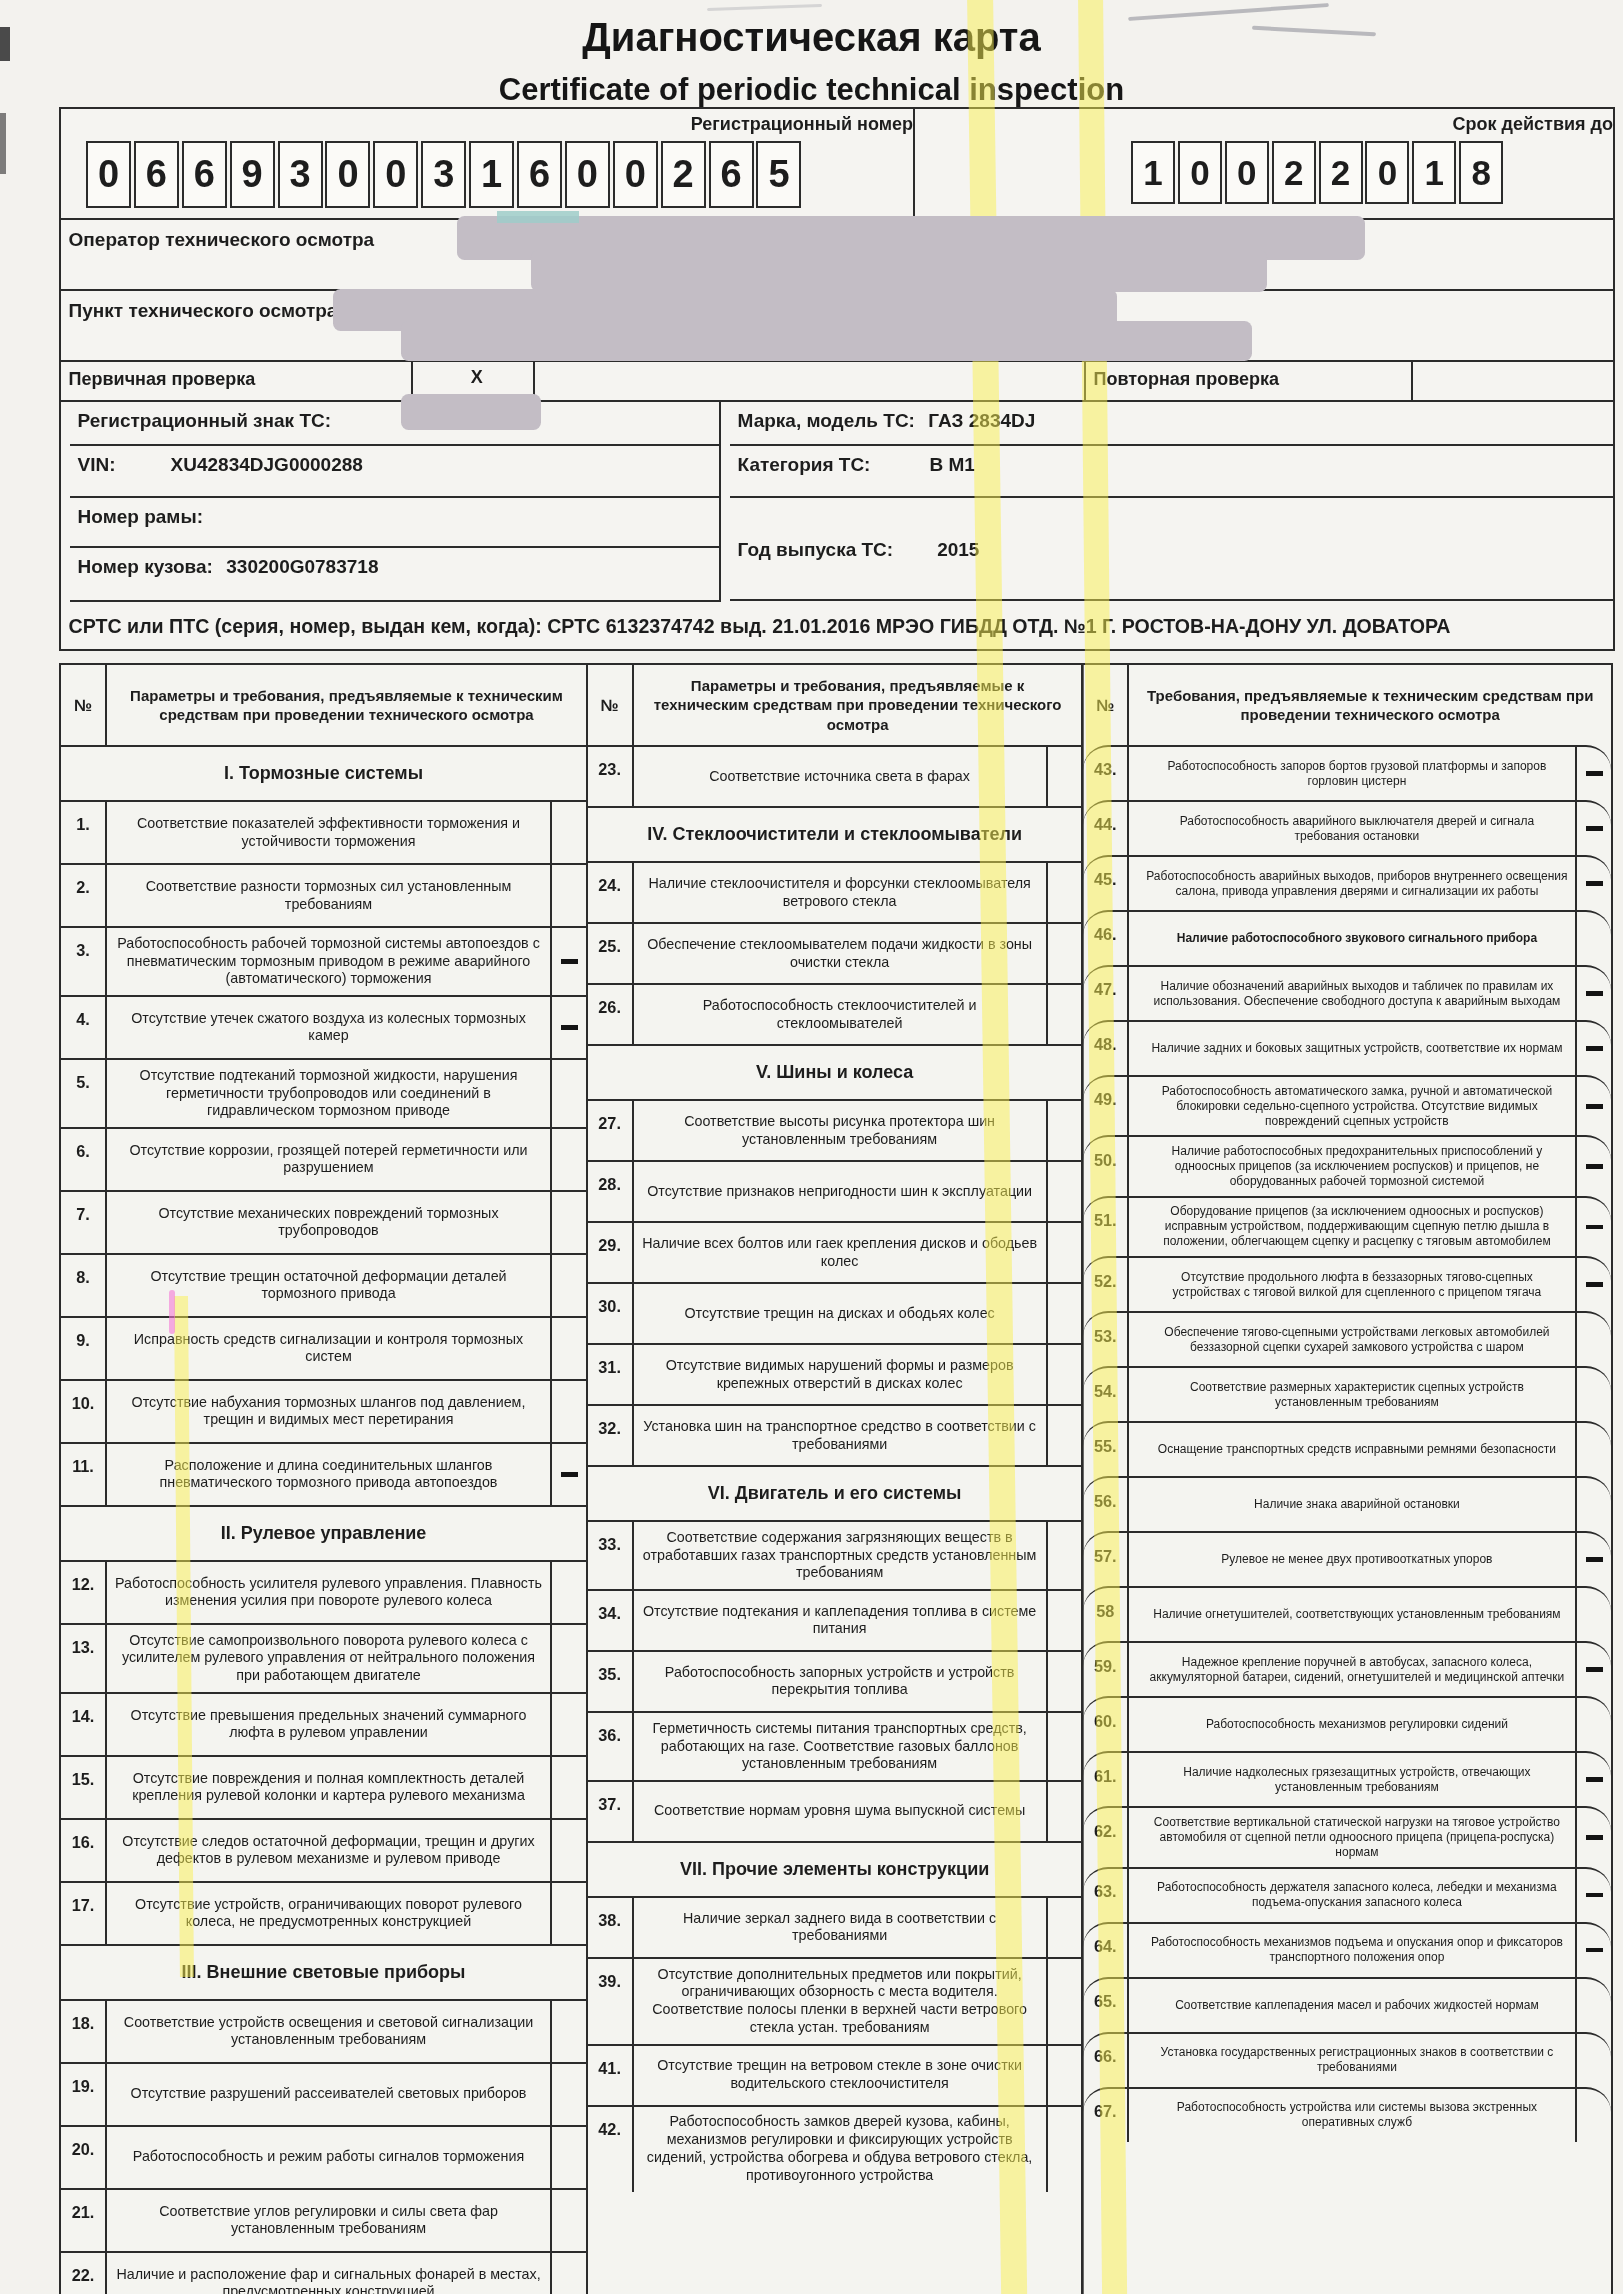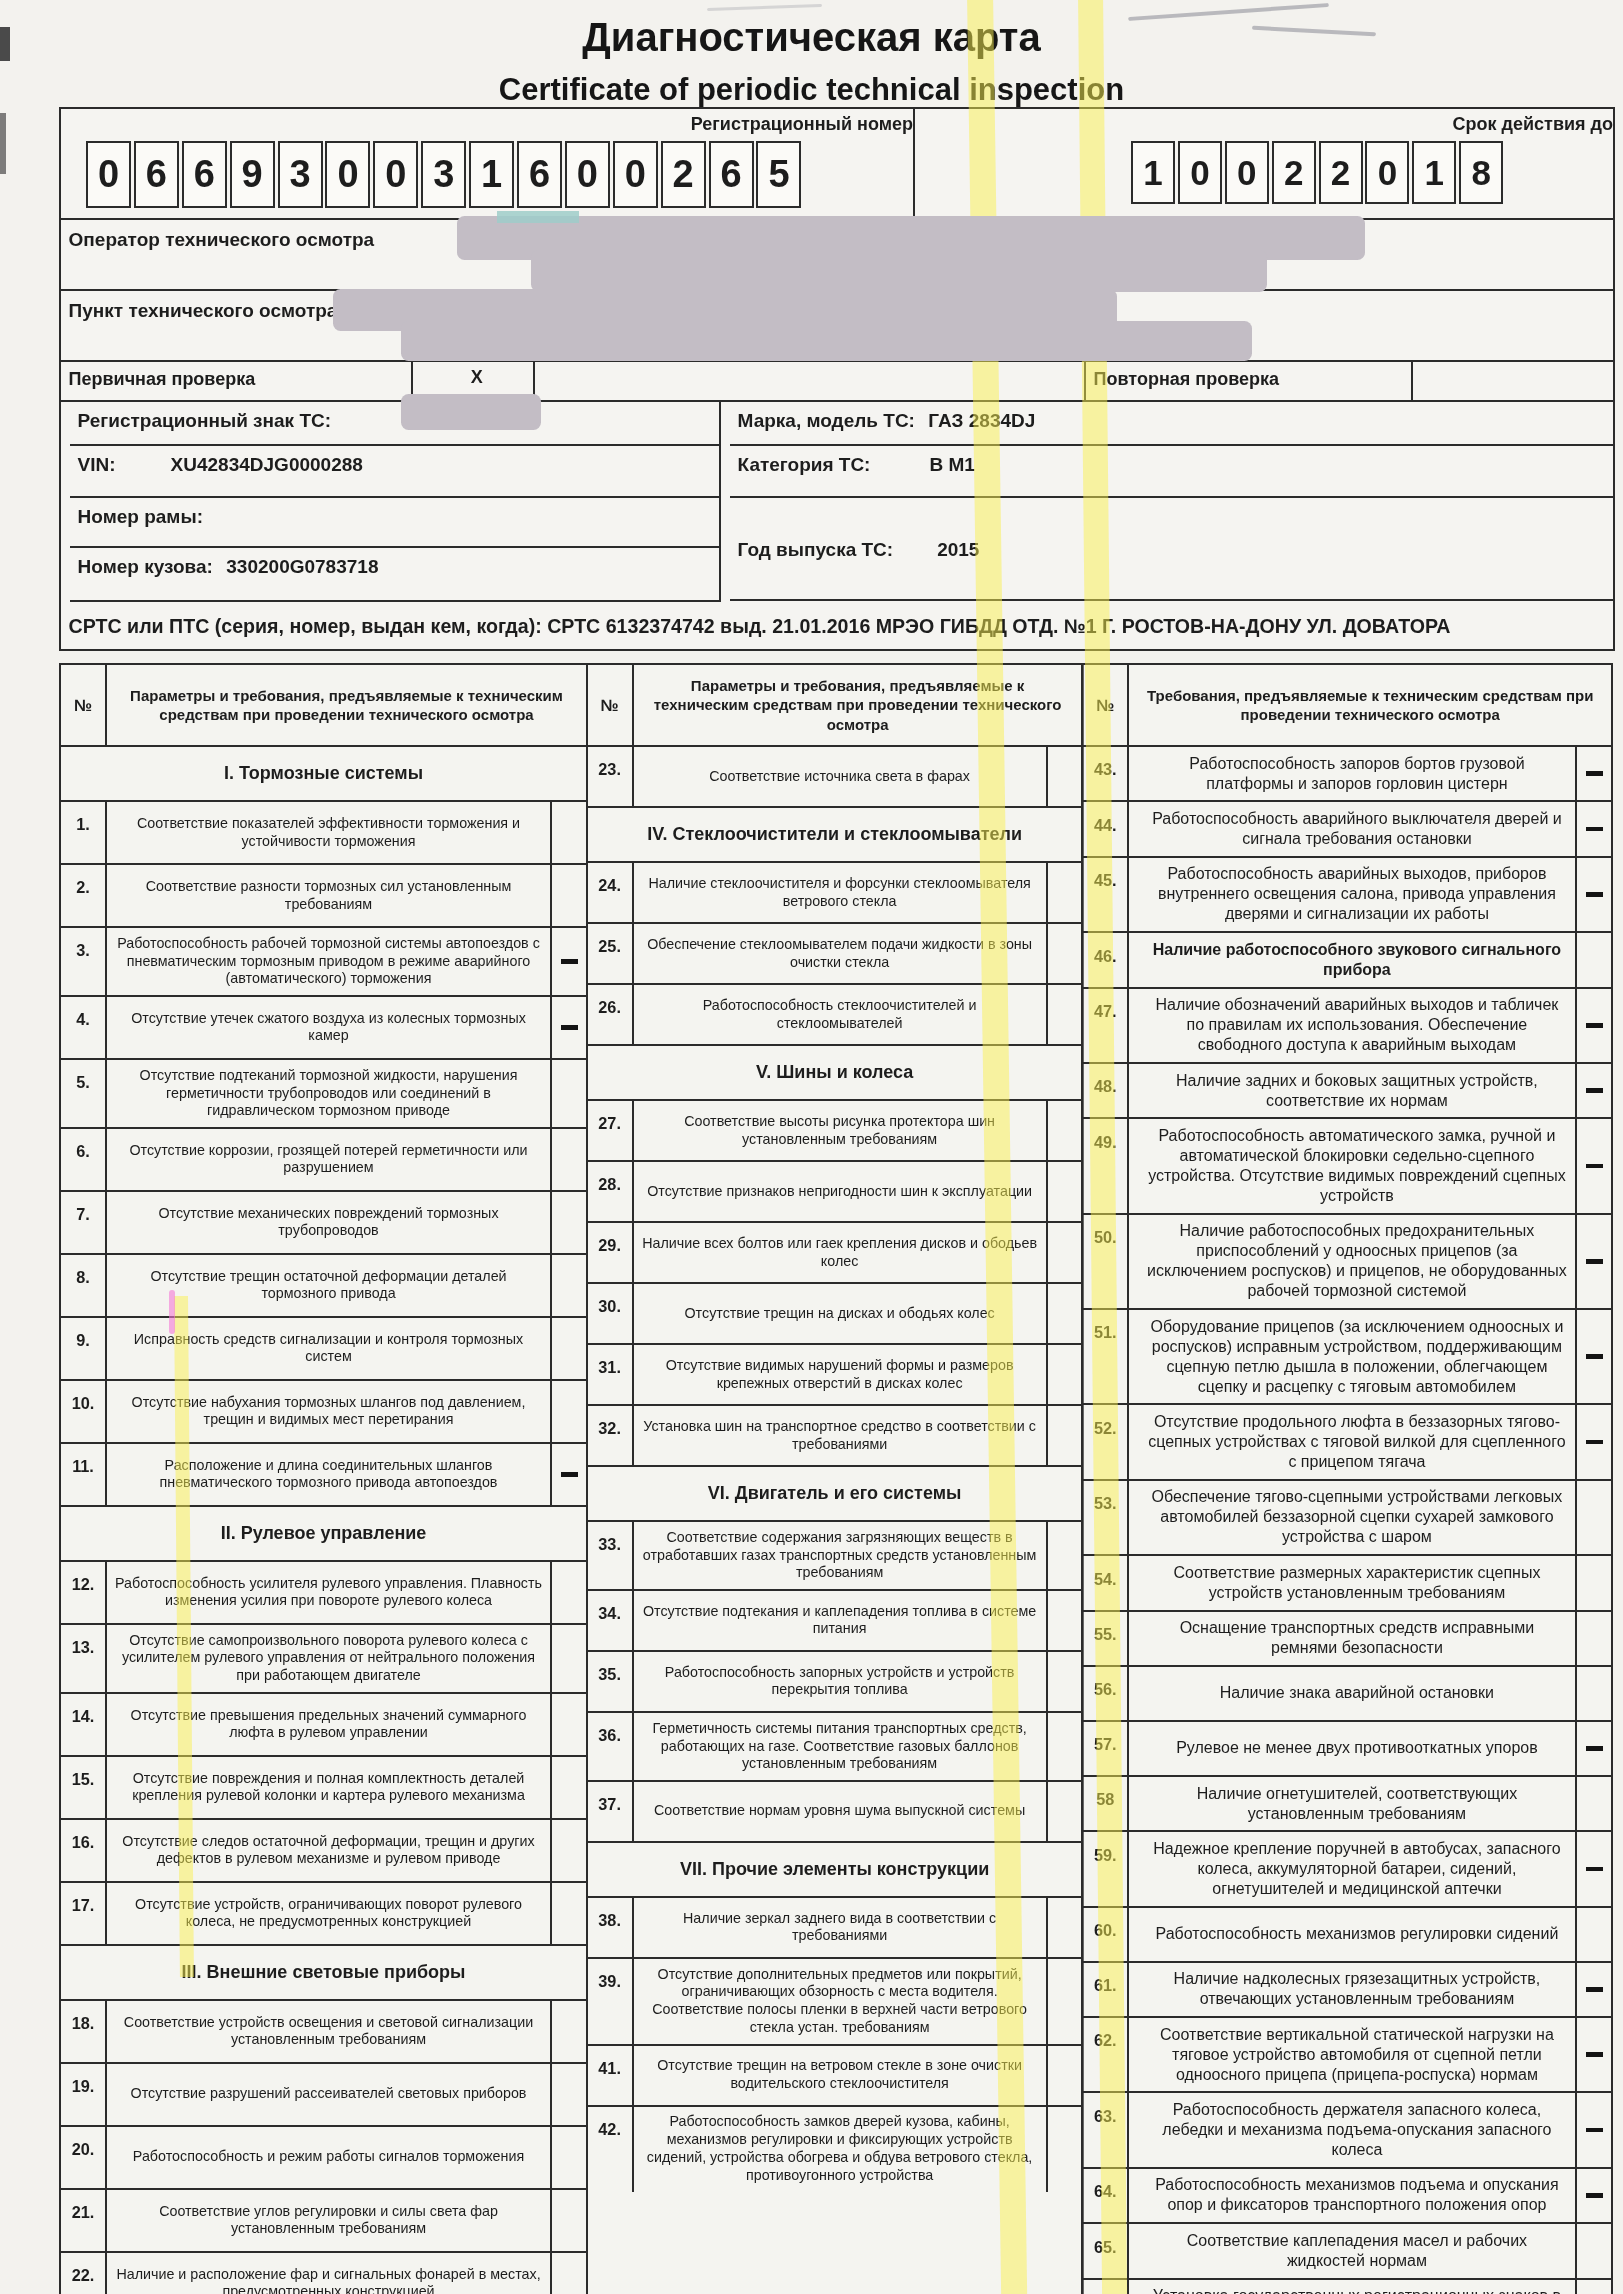--- a/index.html
+++ b/index.html
@@ -58,22 +58,22 @@
   .thead { display:flex; min-height:80px; }
   .thead .num { width:46px; border-right:2.4px solid #2b2b2b; display:flex; align-items:center; justify-content:center; font-weight:700; font-size:16.3px; }
   .thead .txt { flex:1; display:flex; align-items:center; justify-content:center; text-align:center;
     font-weight:700; font-size:15px; line-height:1.3; padding:5.7px 13.4px; }
 
   .trow { display:flex; border-top:2.4px solid #2b2b2b; }
   .trow .num { width:46px; border-right:2.4px solid #2b2b2b; display:flex; align-items:flex-start; justify-content:center; padding-top:13.4px; font-weight:700; font-size:16.3px; }
   .trow .txt { flex:1; display:flex; align-items:center; justify-content:center; text-align:center;
     font-size:14.3px; line-height:1.25; padding:6.7px 7.6px; }
   .trow .res { width:36px; border-left:2.4px solid #2b2b2b; display:flex; align-items:center; justify-content:center; }
-  .g3 .trow .txt { font-size:16px;padding-left:17px; }
-  .g1 .trow { min-height:63px; } .g2 .trow { min-height:61px; } .g3 .trow { min-height:55px; }
+  .g3 .trow .txt { font-size:12px;padding-left:17px; }
+  .g1 .trow { min-height:63px; } .g2 .trow { min-height:61px; } .g3 .trow { min-height:55px;border-radius:25px; }
   .trow.bold .txt { font-weight:700; }
 
   .srow { border-top:2.4px solid #2b2b2b; min-height:55px; display:flex; align-items:center; justify-content:center;
     font-weight:700; font-size:18px; text-align:center; padding:7.6px; }
 
   .dash { width:17px; height:4.8px; background:#141414; }
 
   
   .stripe { position:absolute; background:rgba(250,240,80,0.5); z-index:3; pointer-events:none; }
   .stripe-a { left:967px; top:-7.6px; width:26px; height:2313px; transform:rotate(-0.85deg); transform-origin:top center; }

